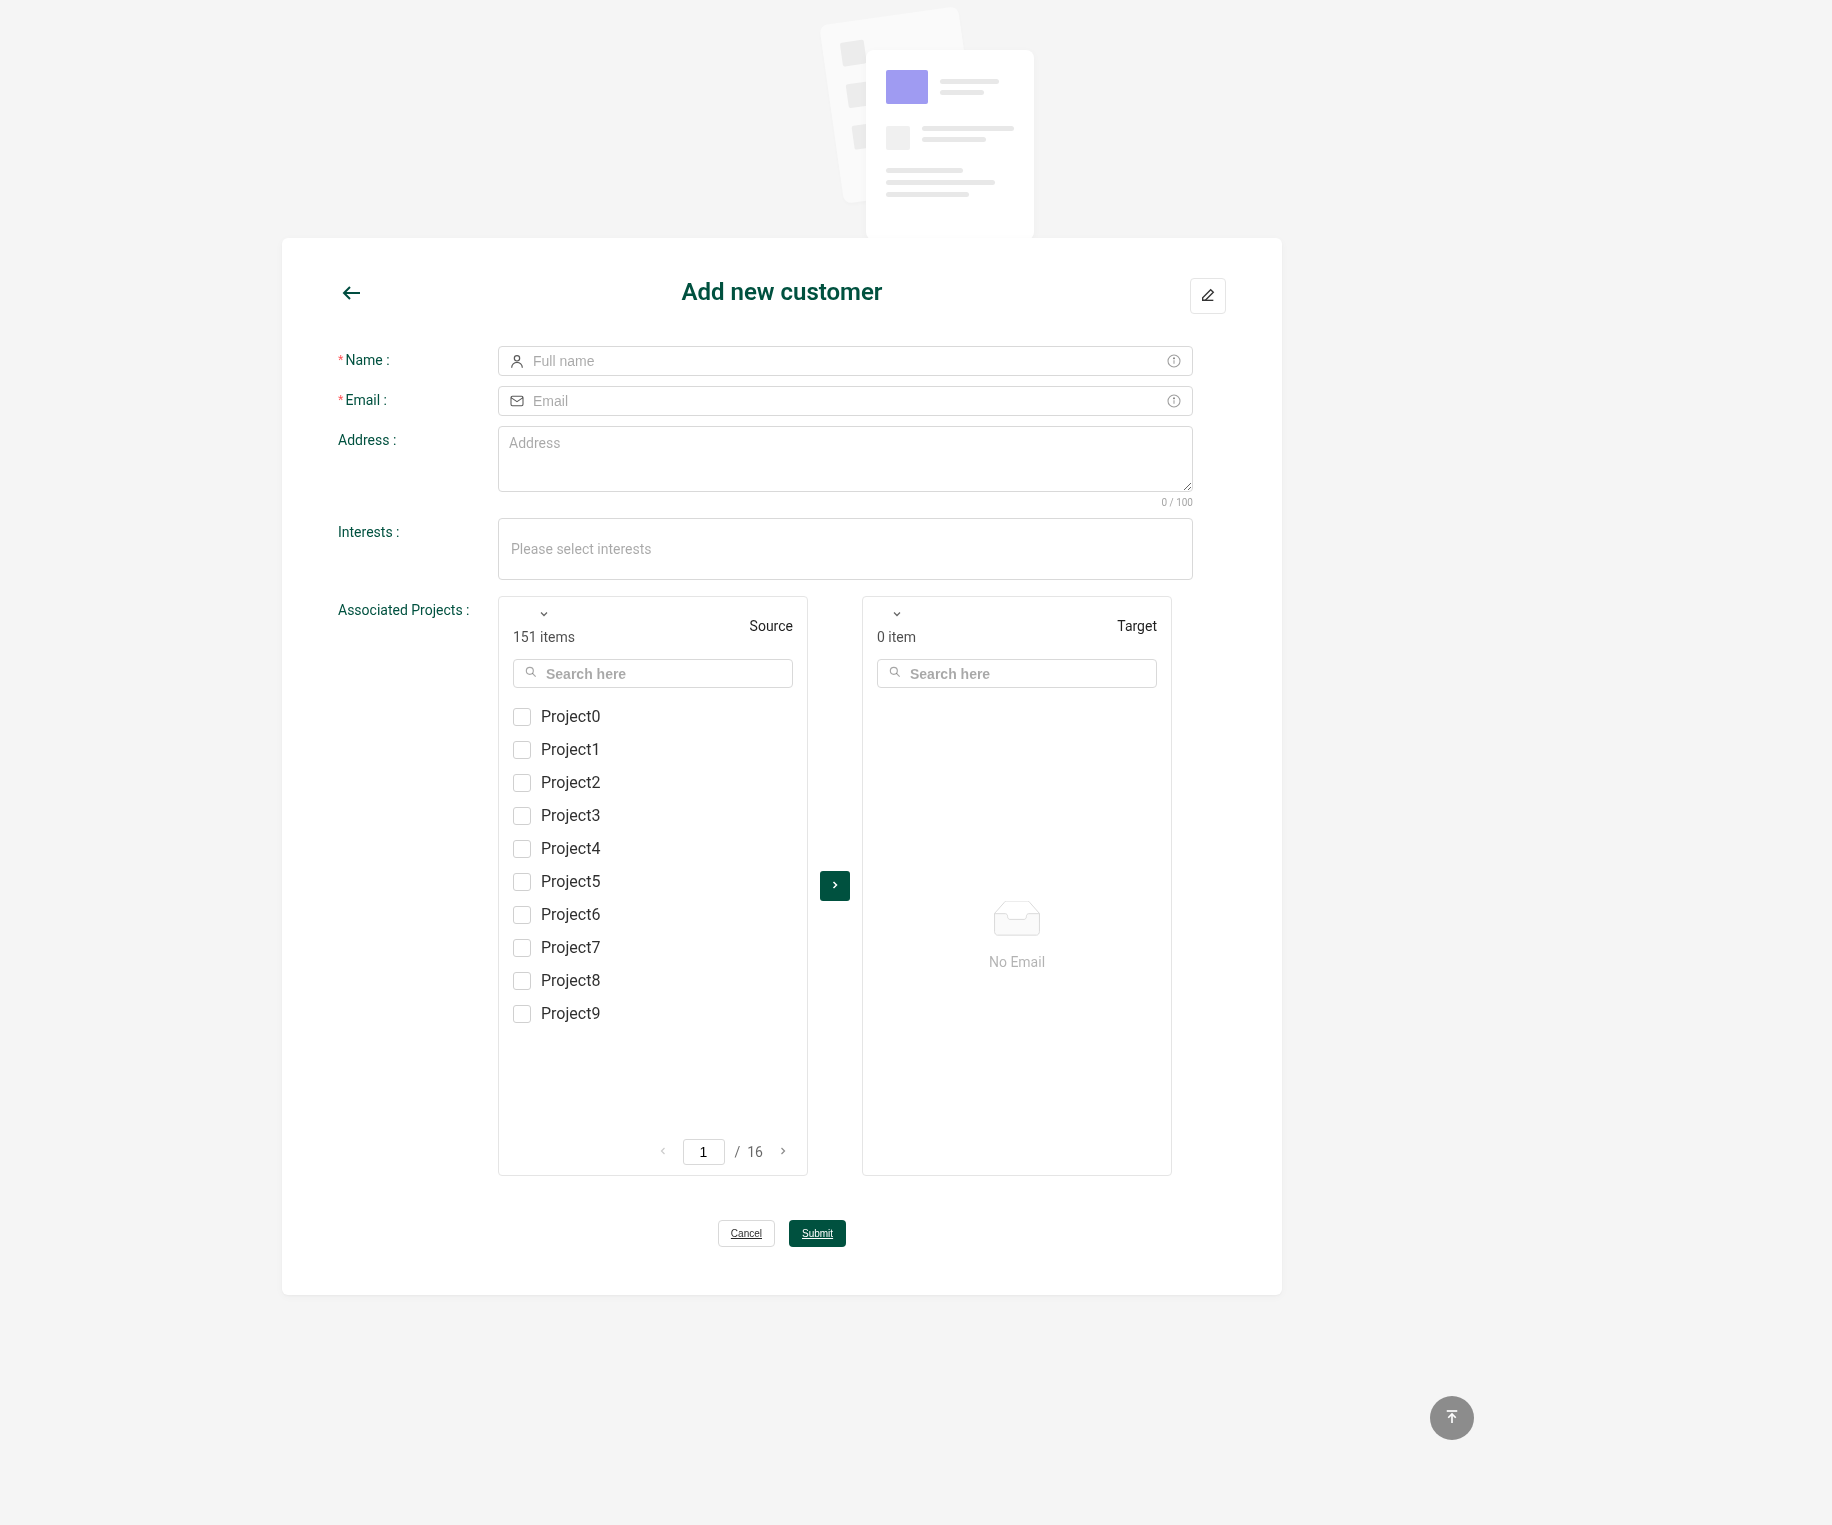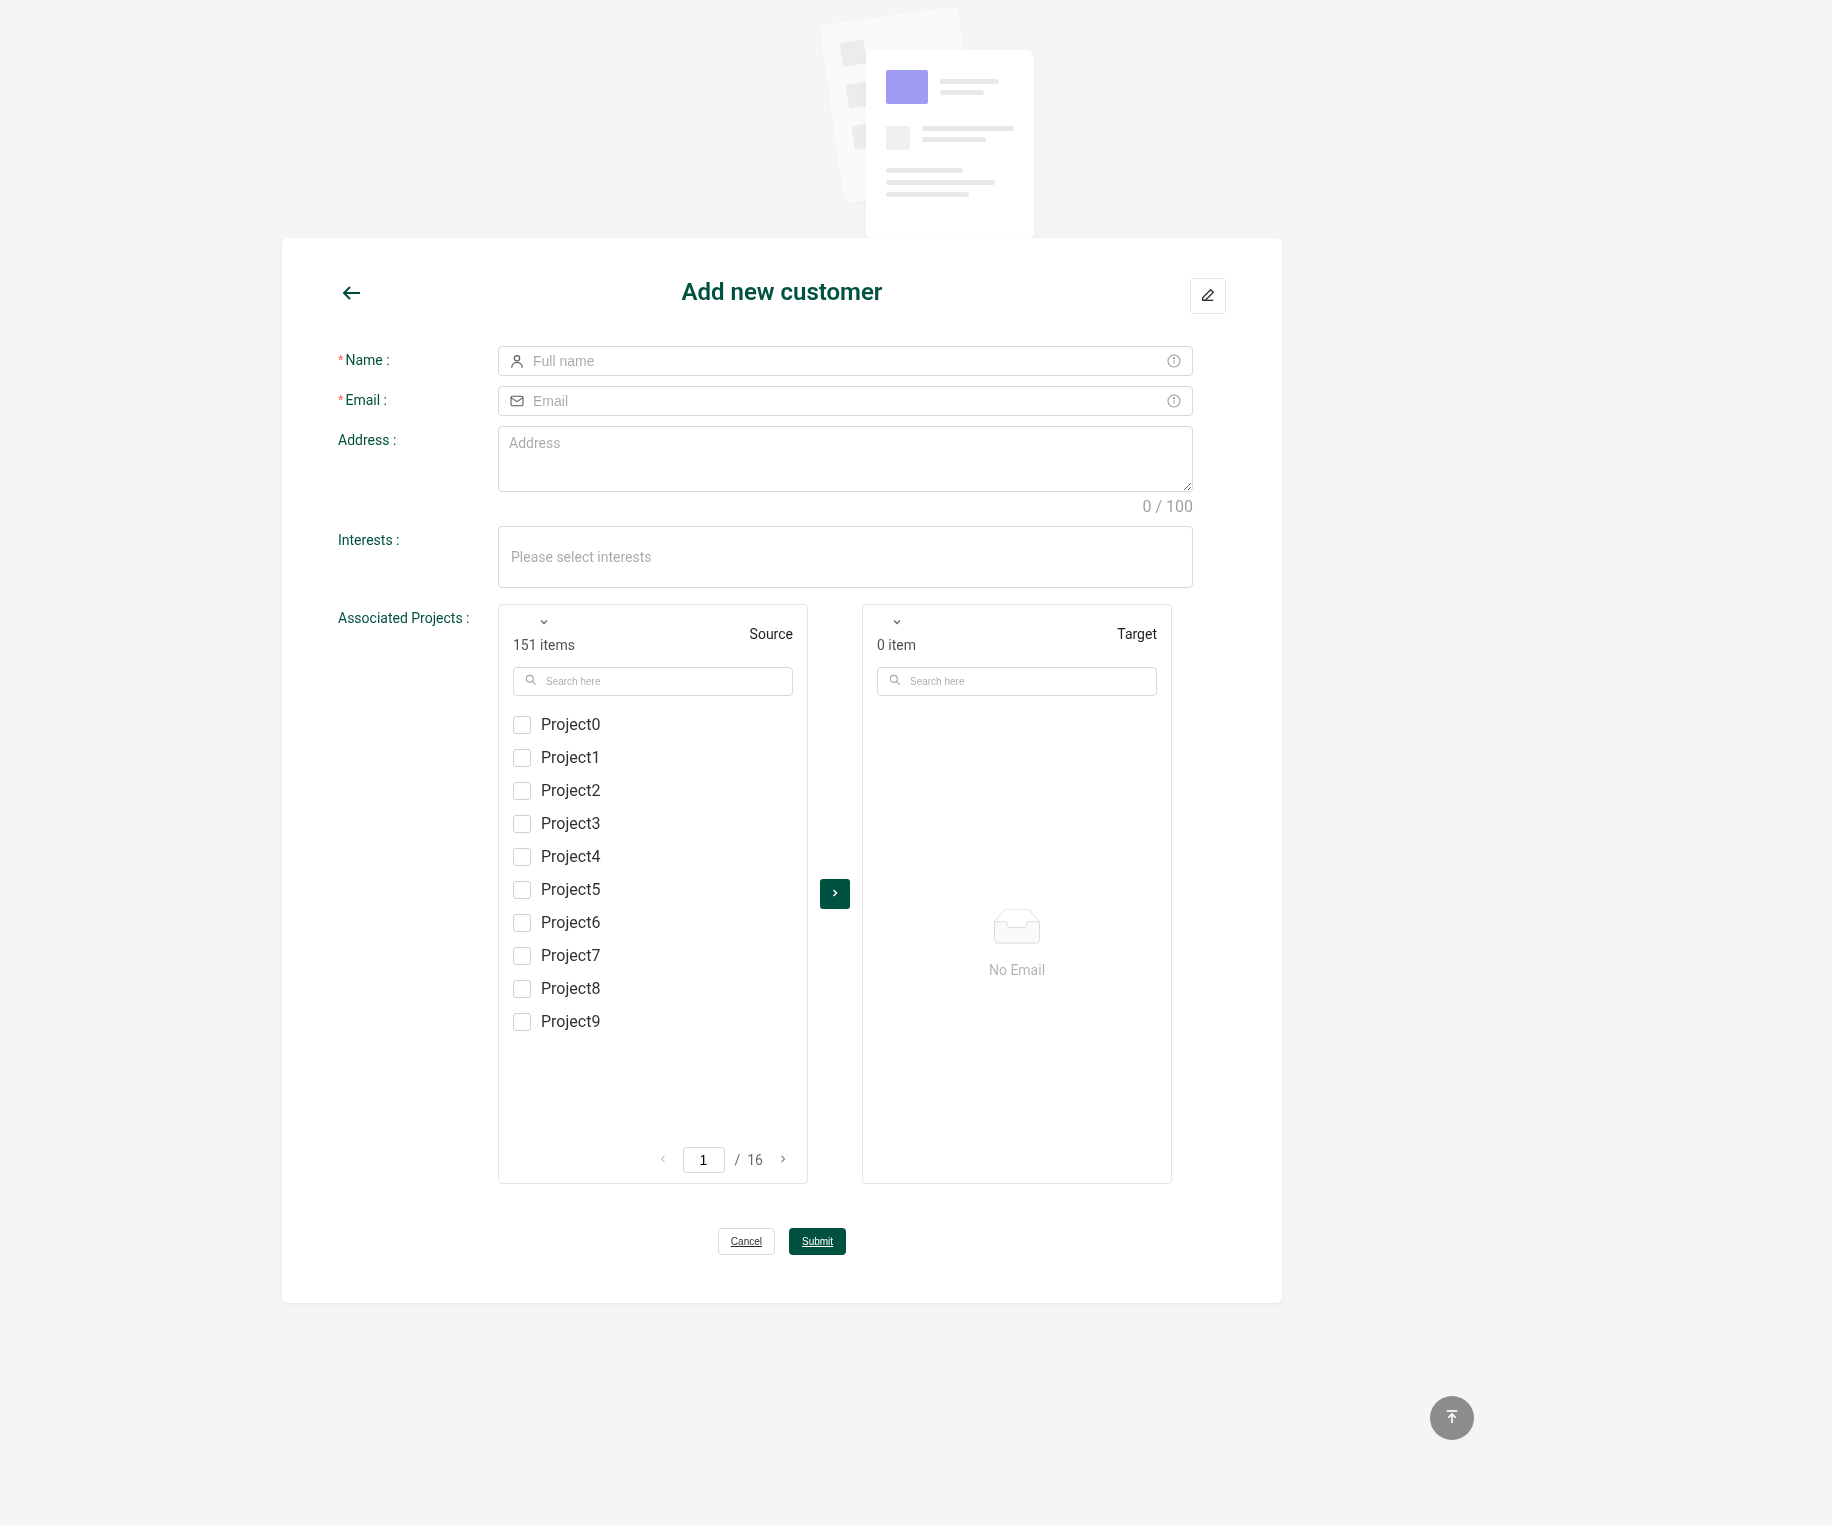--- a/index.html
+++ b/index.html
@@ -32,35 +32,35 @@
   .form-label { width: 160px; text-align: left; padding-right: 12px; padding-top: 6px; color: #00513f; font-size: 14px; }
   .form-label .req { color: #ff4d4f; margin-right: 2px; font-family: SimSun, sans-serif; }
   .form-control { flex: 1; max-width: 695px; }
   .input-wrap { position: relative; display: flex; align-items: center; border: 1px solid #d9d9d9; border-radius: 4px; padding: 6px 10px; background: #fff; }
   .input-wrap .prefix { color: rgba(0,0,0,0.65); margin-right: 8px; display: flex; }
   .input-wrap input { border: none; outline: none; flex: 1; font-size: 14px; background: transparent; }
   .input-wrap input::placeholder { color: rgba(0,0,0,0.34); }
   .input-wrap .suffix { color: rgba(0,0,0,0.38); display: flex; margin-left: 8px; }
   textarea { width: 100%; border: 1px solid #d9d9d9; border-radius: 4px; padding: 8px 10px; font-size: 14px; font-family: inherit; resize: vertical; min-height: 66px; outline: none; }
   textarea::placeholder { color: rgba(0,0,0,0.34); }
-  .counter { text-align: right; font-size: 16px; color: rgba(0,0,0,0.38); margin-top: 2px; }
+  .counter { text-align: right; font-size: 10px; color: rgba(0,0,0,0.38); margin-top: 2px; }
   .select-wrap { border: 1px solid #d9d9d9; border-radius: 4px; padding: 22px 12px; color: rgba(0,0,0,0.34); background: #fff; cursor: pointer; min-height: 34px; }
 
   
   .transfer { display: flex; align-items: center; gap: 12px; }
   .tbox { width: 310px; border: 1px solid #e5e5e5; border-radius: 4px; background: #fff; display: flex; flex-direction: column; }
   .tbox.target { height: 580px; }
   .tbox.source { height: 580px; }
   .tbox-head { display: flex; justify-content: space-between; align-items: center; padding: 10px 14px; font-size: 14px; }
   .tbox-head .left { display: flex; align-items: center; gap: 6px; color: rgba(0,0,0,0.7); flex-direction: column; }
   .tbox-head .left svg { color: rgba(0,0,0,0.6); }
   .tbox-search { padding: 4px 14px 8px; }
   .tbox-search .swrap { border: 1px solid #d9d9d9; border-radius: 4px; padding: 5px 10px; display: flex; align-items: center; gap: 8px; }
   .tbox-search .swrap svg { color: rgba(0,0,0,0.35); }
-  .tbox-search input { border: none; outline: none; flex: 1; font-size: 10px; background: transparent; }
+  .tbox-search input { border: none; outline: none; flex: 1; font-size: 14px; background: transparent; font-weight: bold; }
   .tbox-search input::placeholder { color: rgba(0,0,0,0.34); }
   .tbox-list { flex: 1; overflow: auto; padding: 4px 14px; }
   .titem { display: flex; align-items: center; gap: 10px; padding: 7px 0; font-size: 16px; color: rgba(0,0,0,0.82); }
   .cbox { width: 18px; height: 18px; border: 1px solid #d0d0d0; border-radius: 3px; background: #fff; cursor: pointer; flex-shrink: 0; }
   .tbox-foot { padding: 8px 14px 10px; display: flex; align-items: center; justify-content: flex-end; gap: 10px; font-size: 14px; color: rgba(0,0,0,0.6); }
   .tbox-foot .pginput { width: 42px; height: 26px; border: 1px solid #d9d9d9; border-radius: 3px; text-align: center; font-size: 14px; outline: none; }
   .tbox-foot .nav { cursor: pointer; color: rgba(0,0,0,0.45); padding: 2px 4px; }
   .tbox-foot .nav.disabled { color: rgba(0,0,0,0.2); cursor: default; }
   .move-btn { width: 30px; height: 30px; background: #00513f; color: #fff; border-radius: 3px; display: flex; align-items: center; justify-content: center; cursor: pointer; font-size: 14px; font-weight: bold; }
   .nodata { flex: 1; display: flex; flex-direction: column; align-items: center; justify-content: center; color: rgba(0,0,0,0.3); gap: 10px; }

